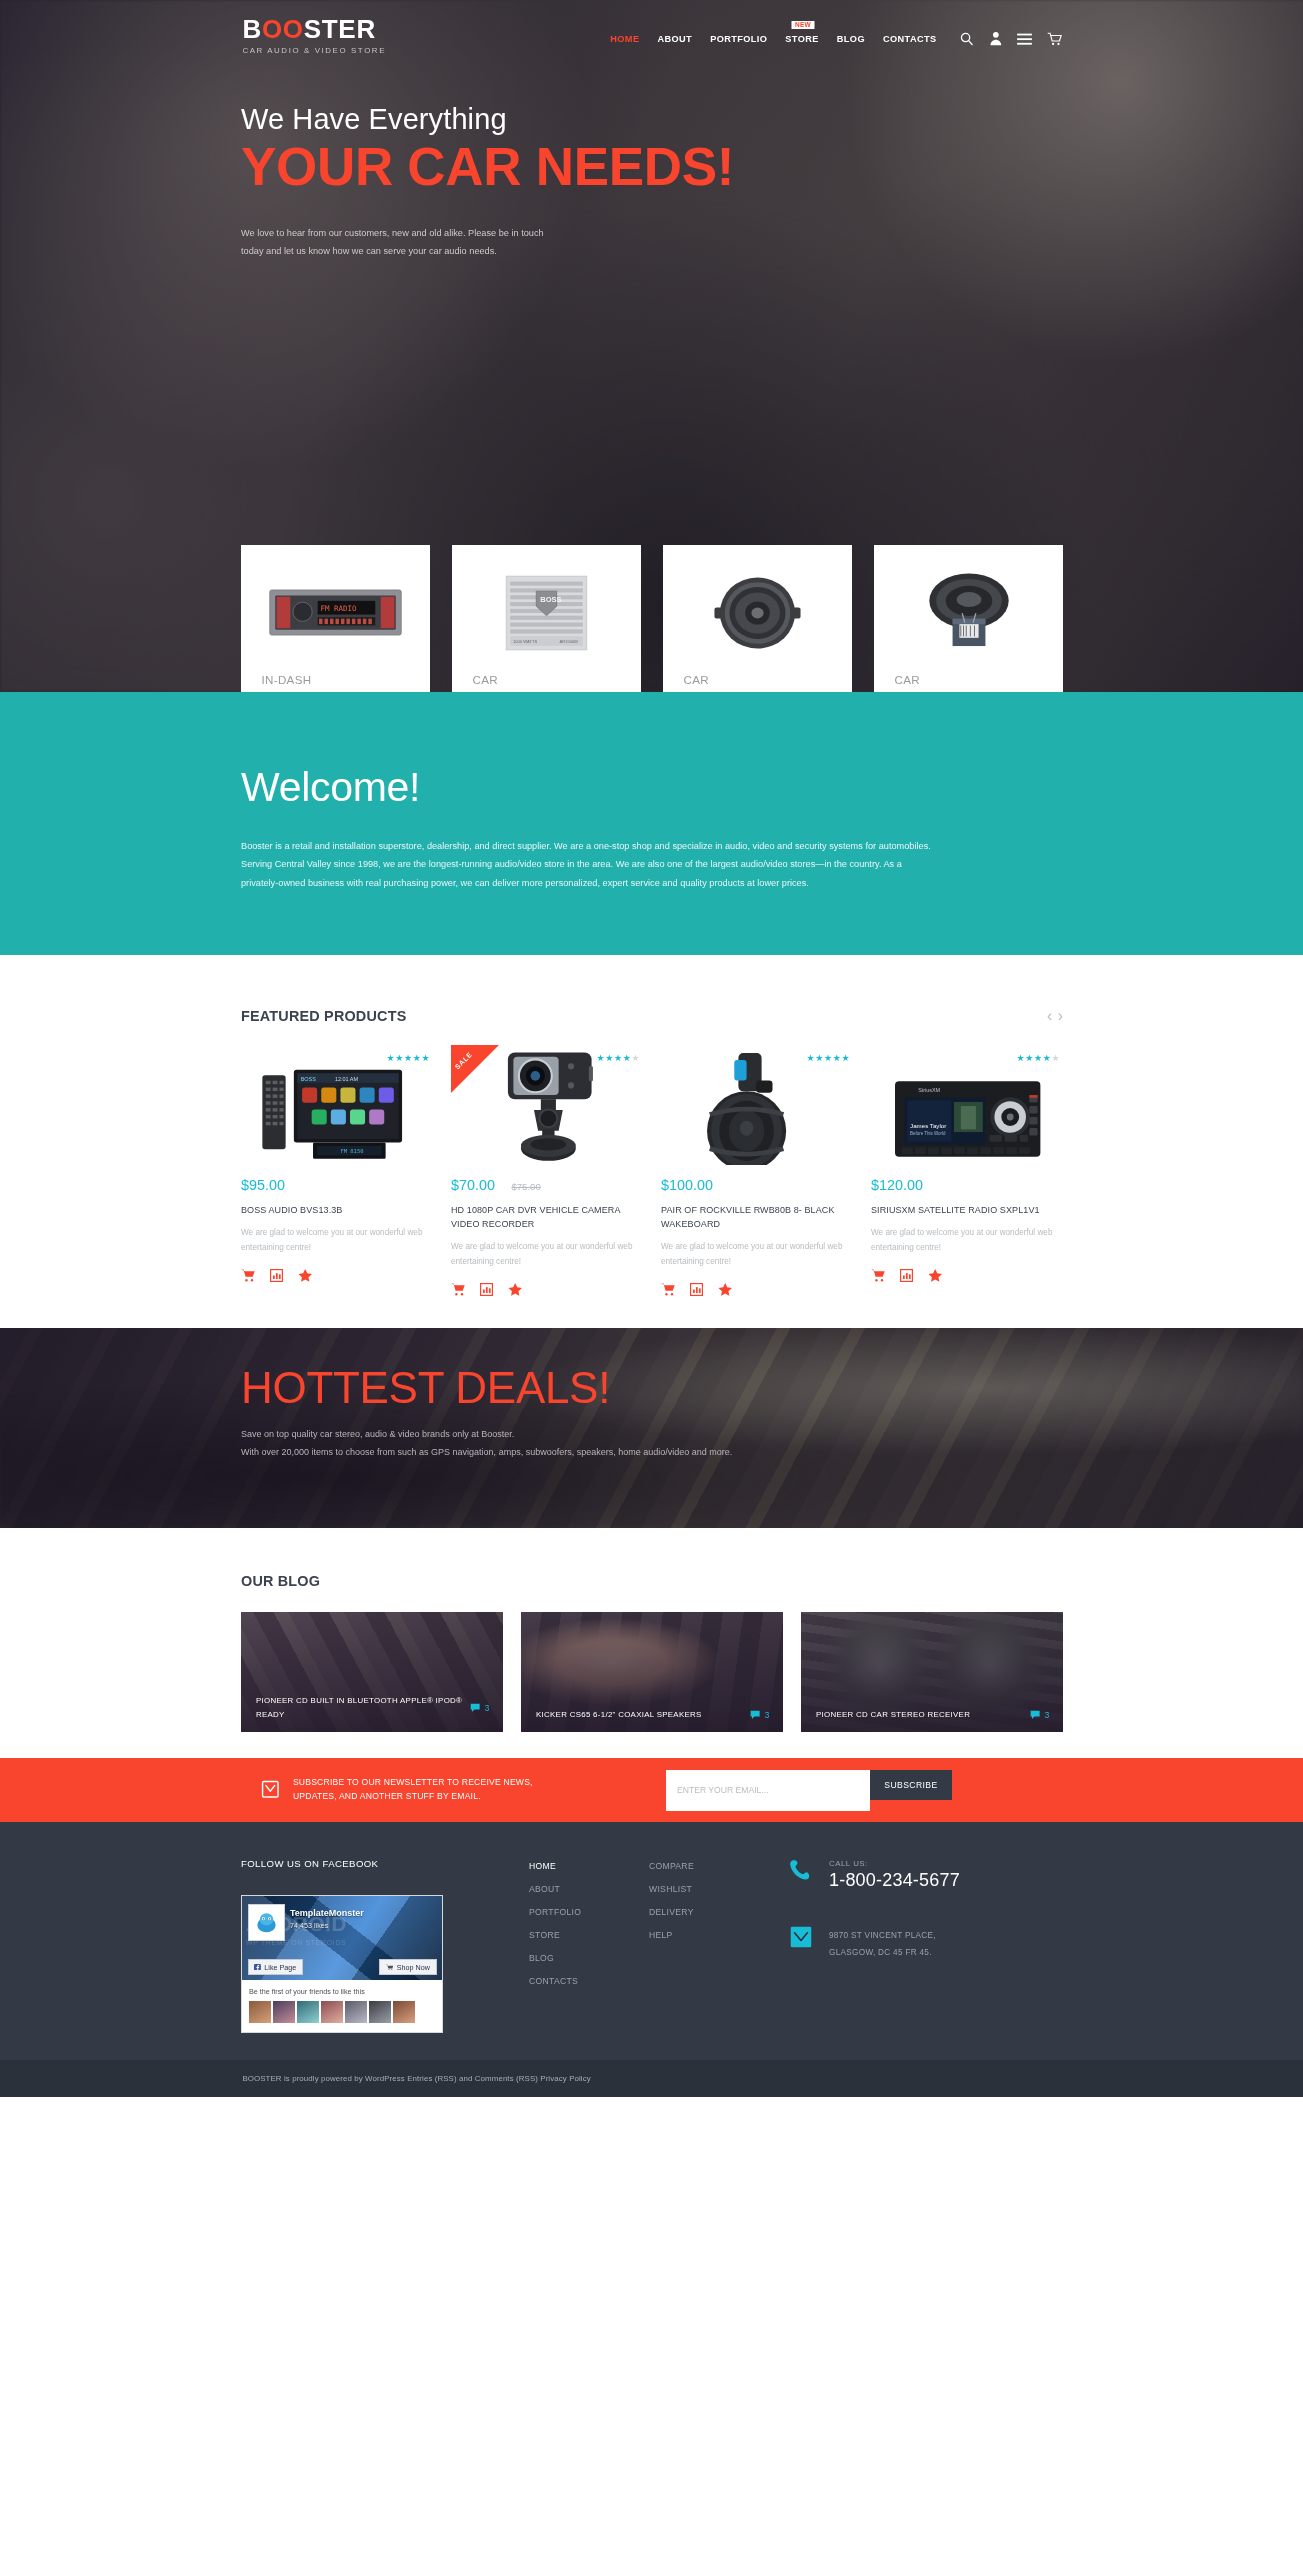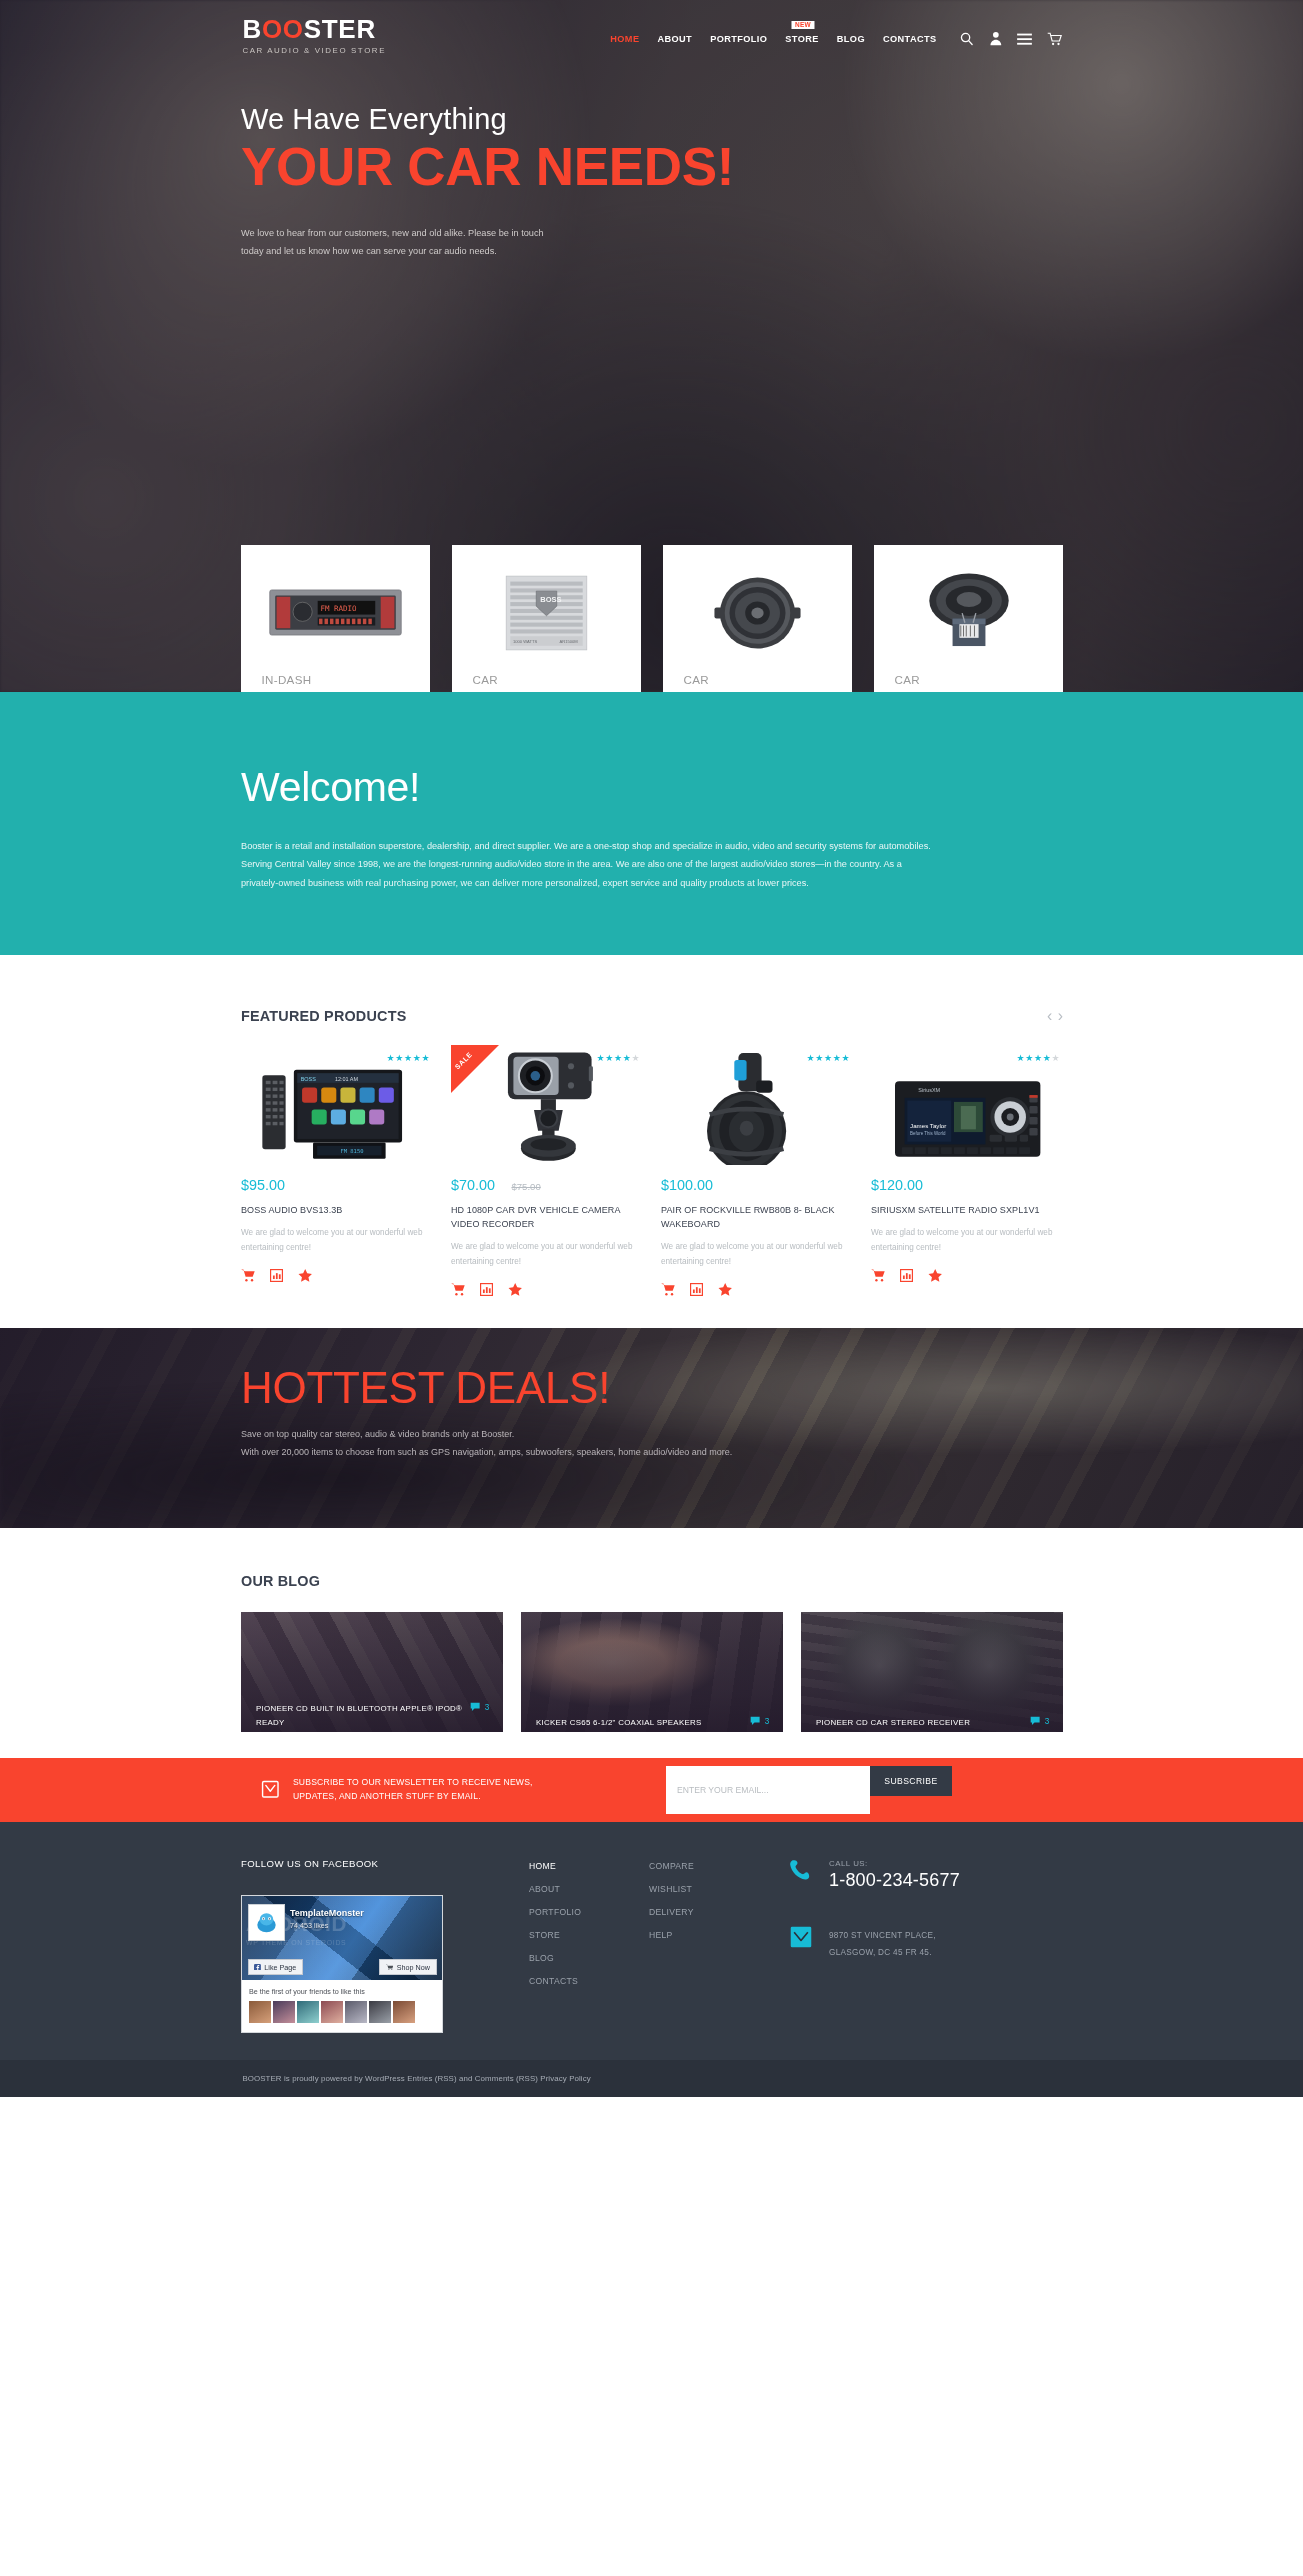--- a/index.html
+++ b/index.html
@@ -185,34 +185,34 @@
   .b3 {
     background:
       linear-gradient(150deg, rgba(55,46,60,0.4), rgba(26,22,32,0.5)),
       radial-gradient(circle at 30% 45%, #9aa09a 0%, #5d6460 18%, rgba(93,100,96,0) 30%),
       radial-gradient(circle at 72% 45%, #9aa09a 0%, #5d6460 18%, rgba(93,100,96,0) 30%),
       repeating-linear-gradient(8deg, #4e4a50 0px, #4e4a50 9.6px, #6d696c 9.6px, #6d696c 18px),
       #494550;
   }
   .btint { position: absolute; inset: 0; background: linear-gradient(180deg, rgba(46,34,52,0.18) 0%, rgba(40,30,48,0.62) 68%, rgba(36,26,44,0.82) 100%); }
   .bmeta {
-    position: absolute; left: 15px; right: 13.7px; bottom: 2px;
-    display: flex; align-items: flex-start; justify-content: space-between; gap: 6.9px;
+    position: absolute; left: 15px; right: 13.7px; bottom: 10px;
+    display: flex; align-items: center; justify-content: space-between; gap: 6.9px;
   }
   .btitle { font-size: 7.9px; color: #fff; text-transform: uppercase; letter-spacing: 0.3px; line-height: 1.75; }
   .bcom { display: flex; align-items: center; gap: 4.8px; color: #17bcd6; font-size: 8.2px; flex: none; }
 
   
   .subscribe { background: #f9442e; height: 64px; display: flex; align-items: center; }
   .sub-row { display: flex; align-items: center; }
   .sub-left { display: flex; align-items: center; gap: 12.3px; width: 425px; padding-left: 19px; }
   .sub-txt { font-size: 8.6px; color: #ffffff; text-transform: uppercase; line-height: 1.6; letter-spacing: 0.2px; }
   .sub-form { display: flex; align-items: stretch; }
   .sub-input {
-    width: 204px; height: 48px; border: none; outline: none; background: #ffffff;
+    width: 204px; height: 41px; border: none; outline: none; background: #ffffff;
     padding: 0 11px; font-size: 8.6px; color: #7c8085;
     text-transform: uppercase; font-family: "Liberation Sans", sans-serif;
   }
   .sub-input::placeholder { color: #b9bdc1; text-transform: uppercase; }
   .sub-btn {
     height: 30px; width: 82px; border: none; background: #333a45; color: #ffffff;
     font-size: 8.6px; letter-spacing: 0.4px; text-transform: uppercase; cursor: pointer;
     font-family: "Liberation Sans", sans-serif;
   }
 

